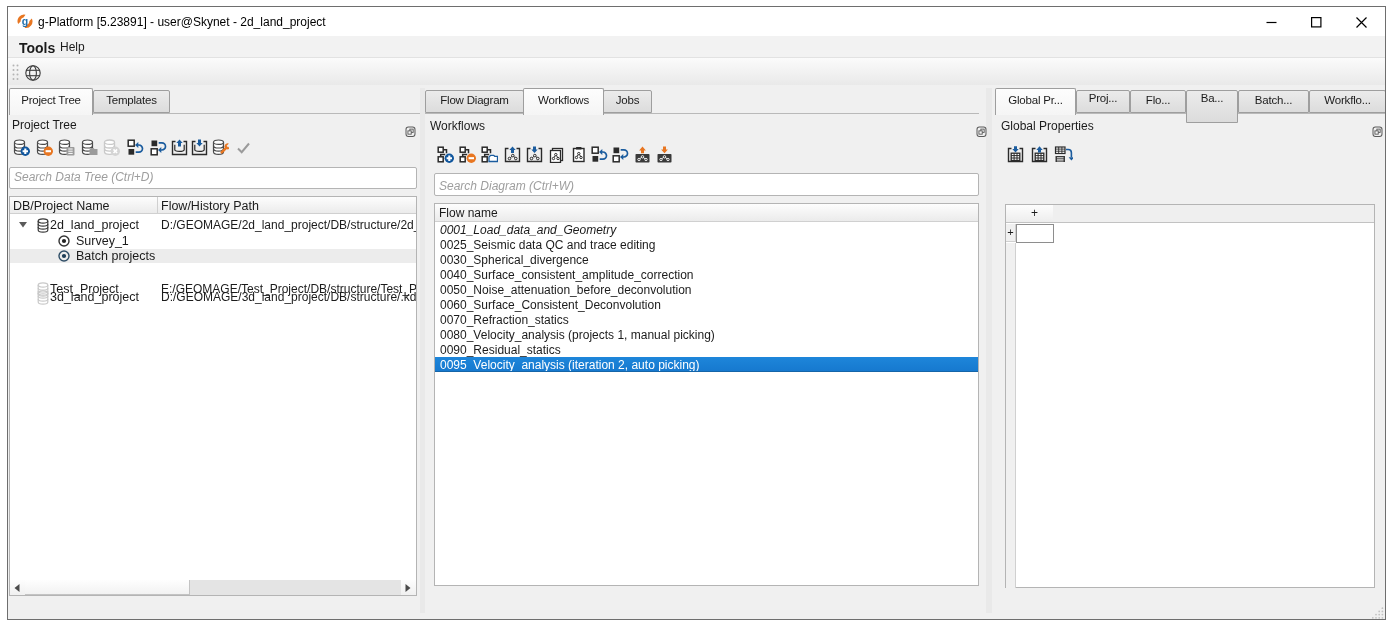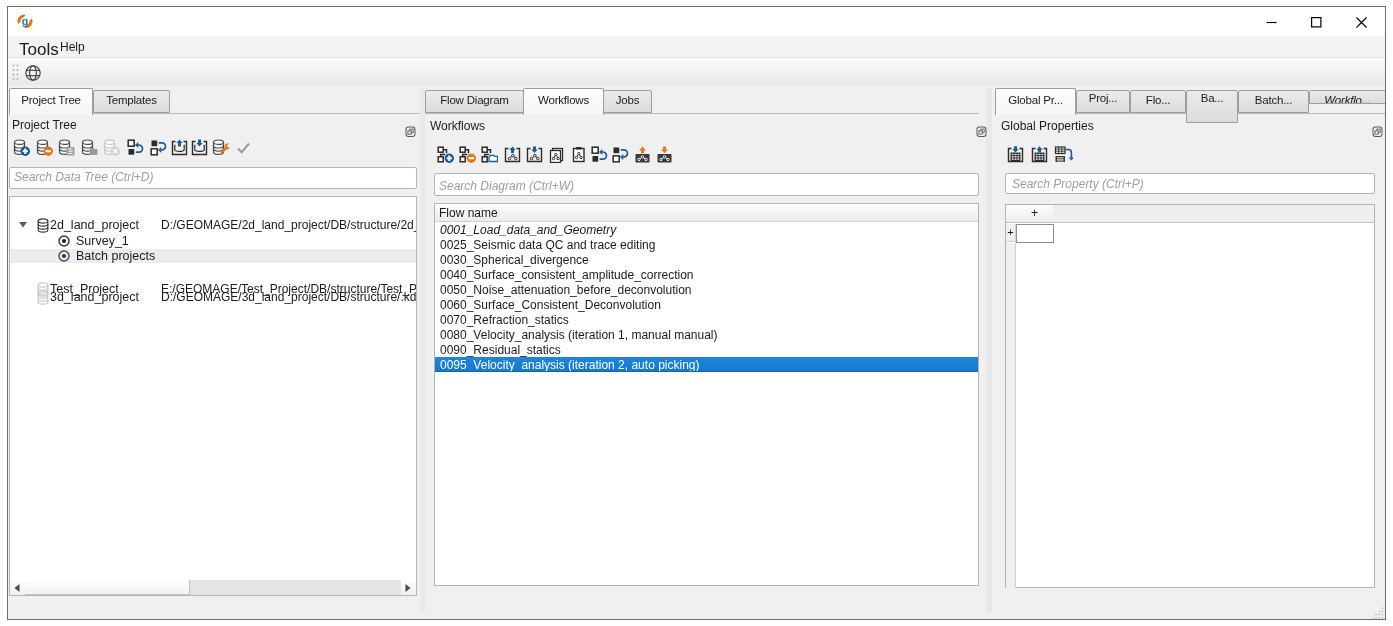--- a/index.html
+++ b/index.html
@@ -178,32 +178,33 @@
 </defs>
 </svg>
 <div id="win">
 
   <div class="abs" style="left:0;top:0;width:1379px;height:29px;background:#fff;"></div>
   <svg class="abs" style="left:9px;top:7px" width="16" height="15" viewBox="0 0 16 15">
     <path d="M1.2,10 A6.5,6.5 0 0 1 8.5,0.8 L6.5,3.6 A4,4 0 0 0 3.6,7.4 Z" fill="#e87621"></path>
     <path d="M14.8,4.5 A6.5,6.5 0 0 1 7.5,13.7 L9.5,10.9 A4,4 0 0 0 12.4,7.1 Z" fill="#e87621"></path>
     <text x="8" y="11" font-size="10.5" font-weight="bold" fill="#2471ad" text-anchor="middle" font-family="Liberation Sans">g</text>
   </svg>
+  <div class="abs" style="left:30px;top:8px;font-size:12px;color:#000;">g-Platform [5.23891] - user@Skynet - 2d_land_project</div>
   <svg class="abs" style="left:1258px;top:10px" width="11" height="11">
       <line x1="0.5" y1="5.5" x2="10.5" y2="5.5" stroke="#000" stroke-width="1.2"></line>
     </svg>
   <svg class="abs" style="left:1303px;top:10px" width="11" height="11">
       <rect x="0.6" y="0.6" width="9.3" height="9.3" fill="none" stroke="#000" stroke-width="1.2"></rect>
     </svg>
   <svg class="abs" style="left:1348px;top:10px" width="11" height="11">
       <path d="M0.5,0.5 L10.5,10.5 M10.5,0.5 L0.5,10.5" stroke="#000" stroke-width="1.2"></path>
     </svg>
 
   <div class="abs" style="left:0;top:29px;width:1379px;height:22px;background:#f2f2f2;border-bottom:1px solid #e2e2e2;"></div>
-  <div class="abs" style="left:11px;top:33px;font-size:17px;">Tools</div>
+  <div class="abs" style="left:11px;top:33px;font-size:14px;font-weight:bold;">Tools</div>
   <div class="abs" style="left:52px;top:33px;font-size:12px;">Help</div>
 
   <div class="abs" style="left:0;top:51px;width:1379px;height:27px;background:linear-gradient(#fbfbfb,#e9e9e9);"></div>
   <svg class="abs" style="left:4px;top:57px" width="7" height="17">
     <g fill="#b4b4b4">
         <circle cx="1.5" cy="1.5" r="1"></circle>
         <circle cx="5.5" cy="1.5" r="1"></circle>
         <circle cx="1.5" cy="6" r="1"></circle>
         <circle cx="5.5" cy="6" r="1"></circle>
         <circle cx="1.5" cy="10.5" r="1"></circle>
@@ -271,20 +272,25 @@
         <use href="#s-dbwrench"></use>
       </svg>
     <svg class="abs" style="left:227px;top:132px" width="17" height="17">
         <use href="#s-check"></use>
       </svg>
   </div>
   <div class="search" style="left:1px;top:160px;width:408px;height:22px;">
       <span style="left:4px;top:2px;">Search Data Tree (Ctrl+D)</span>
     </div>
   <div class="tframe" style="left:1px;top:189px;width:408px;height:400px;">
+    <div class="hdr" id="lefthdr" style="left:0;top:0;width:406px;height:17px;">
+      <div class="abs" style="left:3px;top:2px;">DB/Project Name</div>
+      <div class="abs" style="left:151px;top:2px;">Flow/History Path</div>
+      <div class="abs" style="left:147px;top:0;width:1px;height:17px;background:#d0d0d0;"></div>
+    </div>
     <div id="treerows">
       <div class="row" style="left:0;top:20px;width:406px;height:17px;">
         <svg class="abs" style="left:9px;top:5px" width="8" height="6">
             <path d="M0,0 h8 l-4,5.5 z" fill="#5a5a5a"></path>
           </svg>
         <svg class="abs" style="left:27px;top:1px" width="12" height="15" viewBox="0 0 12 15">
             <g fill="none" stroke="#3a3a3a" stroke-width="1.2">
               <ellipse cx="6" cy="3" rx="4.8" ry="2.2"></ellipse>
               <path d="M1.2,3 V12 A4.8,2.2 0 0 0 10.8,12 V3"></path>
               <path d="M1.2,6 A4.8,2.2 0 0 0 10.8,6"></path>
@@ -418,57 +424,54 @@
       <div class="row" style="left:0;top:78px;width:543px;height:15px;">
           <div class="abs" style="left:5px;top:1px;">0050_Noise_attenuation_before_deconvolution</div>
         </div>
       <div class="row" style="left:0;top:93px;width:543px;height:15px;">
           <div class="abs" style="left:5px;top:1px;">0060_Surface_Consistent_Deconvolution</div>
         </div>
       <div class="row" style="left:0;top:108px;width:543px;height:15px;">
           <div class="abs" style="left:5px;top:1px;">0070_Refraction_statics</div>
         </div>
       <div class="row" style="left:0;top:123px;width:543px;height:15px;">
-          <div class="abs" style="left:5px;top:1px;">0080_Velocity_analysis (iteration 1, manual manual)</div>
+          <div class="abs" style="left:5px;top:1px;">0080_Velocity_analysis (projects 1, manual picking)</div>
         </div>
       <div class="row" style="left:0;top:138px;width:648px;height:15px;">
           <div class="abs" style="left:5px;top:1px;">0090_Residual_statics</div>
         </div>
       <div class="row" style="left:0;top:153px;width:543px;height:15px;background:linear-gradient(#1e86da,#1679cf);color:#fff;border-bottom:1px solid #1565a8;">
           <div class="abs" style="left:5px;top:1px;">0095_Velocity_analysis (iteration 2, auto picking)</div>
         </div>
     </div>
   </div>
 
   <div class="tab" style="left:1068px;top:83px;width:54px;height:23px;padding-top:1px;">Proj...</div>
   <div class="tab" style="left:1122px;top:83px;width:56px;height:23px;padding-top:3px;">Flo...</div>
   <div class="tab" style="left:1178px;top:83px;width:52px;height:33px;padding-top:1px;">Ba...</div>
   <div class="tab" style="left:1230px;top:83px;width:71px;height:23px;padding-top:3px;">Batch...</div>
-  <div class="tab" style="left:1301px;top:83px;width:77px;height:14px;padding-top:3px;font-style:italic;">Workflo...</div>
+  <div class="tab" style="left:1301px;top:83px;width:77px;height:23px;padding-top:3px;">Workflo...</div>
   <div class="tab active" style="left:987px;top:81px;width:81px;height:27px;padding-top:5px;">Global Pr...</div>
   <div class="ptitle" style="left:993px;top:112px;">Global Properties</div>
   <svg class="ficon" style="left:1364px;top:119px" width="11" height="12" viewBox="0 0 11 12">
       <rect x="0.6" y="1.1" width="9.8" height="10.3" rx="2.6" stroke="#5a5a5a" stroke-width="1.1" fill="none"></rect>
       <rect x="4.8" y="3.4" width="3.6" height="3.6" stroke="#5a5a5a" stroke-width="1" fill="none"></rect>
       <rect x="2.7" y="5.3" width="3.6" height="3.6" stroke="#5a5a5a" stroke-width="1" fill="#f4f4f4"></rect>
     </svg>
   <div id="righticons">
     <svg class="abs" style="left:999px;top:139px" width="17" height="17">
         <use href="#s-tdown"></use>
       </svg>
     <svg class="abs" style="left:1023px;top:139px" width="17" height="17">
         <use href="#s-tup"></use>
       </svg>
     <svg class="abs" style="left:1046px;top:139px" width="19" height="17">
         <use href="#s-tref"></use>
       </svg>
   </div>
-  <div class="search" style="left:997px;top:166px;width:370px;height:21px;">
-      <span>Search Property (Ctrl+P)</span>
-    </div>
   <div class="tframe" style="left:997px;top:197px;width:370px;height:384px;">
     <div class="abs" style="left:0;top:0;width:368px;height:18px;background:#efefef;border-bottom:1px solid #c2c2c2;"></div>
     <div class="abs" style="left:0;top:0;width:47px;height:18px;background:linear-gradient(#fdfdfd,#ededed);border-bottom:1px solid #c2c2c2;"></div>
     <div class="abs" style="left:10px;top:0;width:37px;height:18px;font-size:12px;text-align:center;line-height:17px;">+</div>
     <div class="abs" style="left:0;top:19px;width:10px;height:18px;background:#f0f0f0;border-right:1px solid #d0d0d0;border-bottom:1px solid #d0d0d0;font-size:11px;text-align:center;line-height:17px;">+</div>
     <div class="abs" style="left:0;top:38px;width:10px;height:345px;background:#f0f0f0;border-right:1px solid #d0d0d0;"></div>
     <div class="abs" style="left:10px;top:19px;width:38px;height:19px;border:1px solid #8e8e8e;background:#fff;"></div>
   </div>
 
   <svg class="abs" style="left:1364px;top:600px" width="12" height="12">

